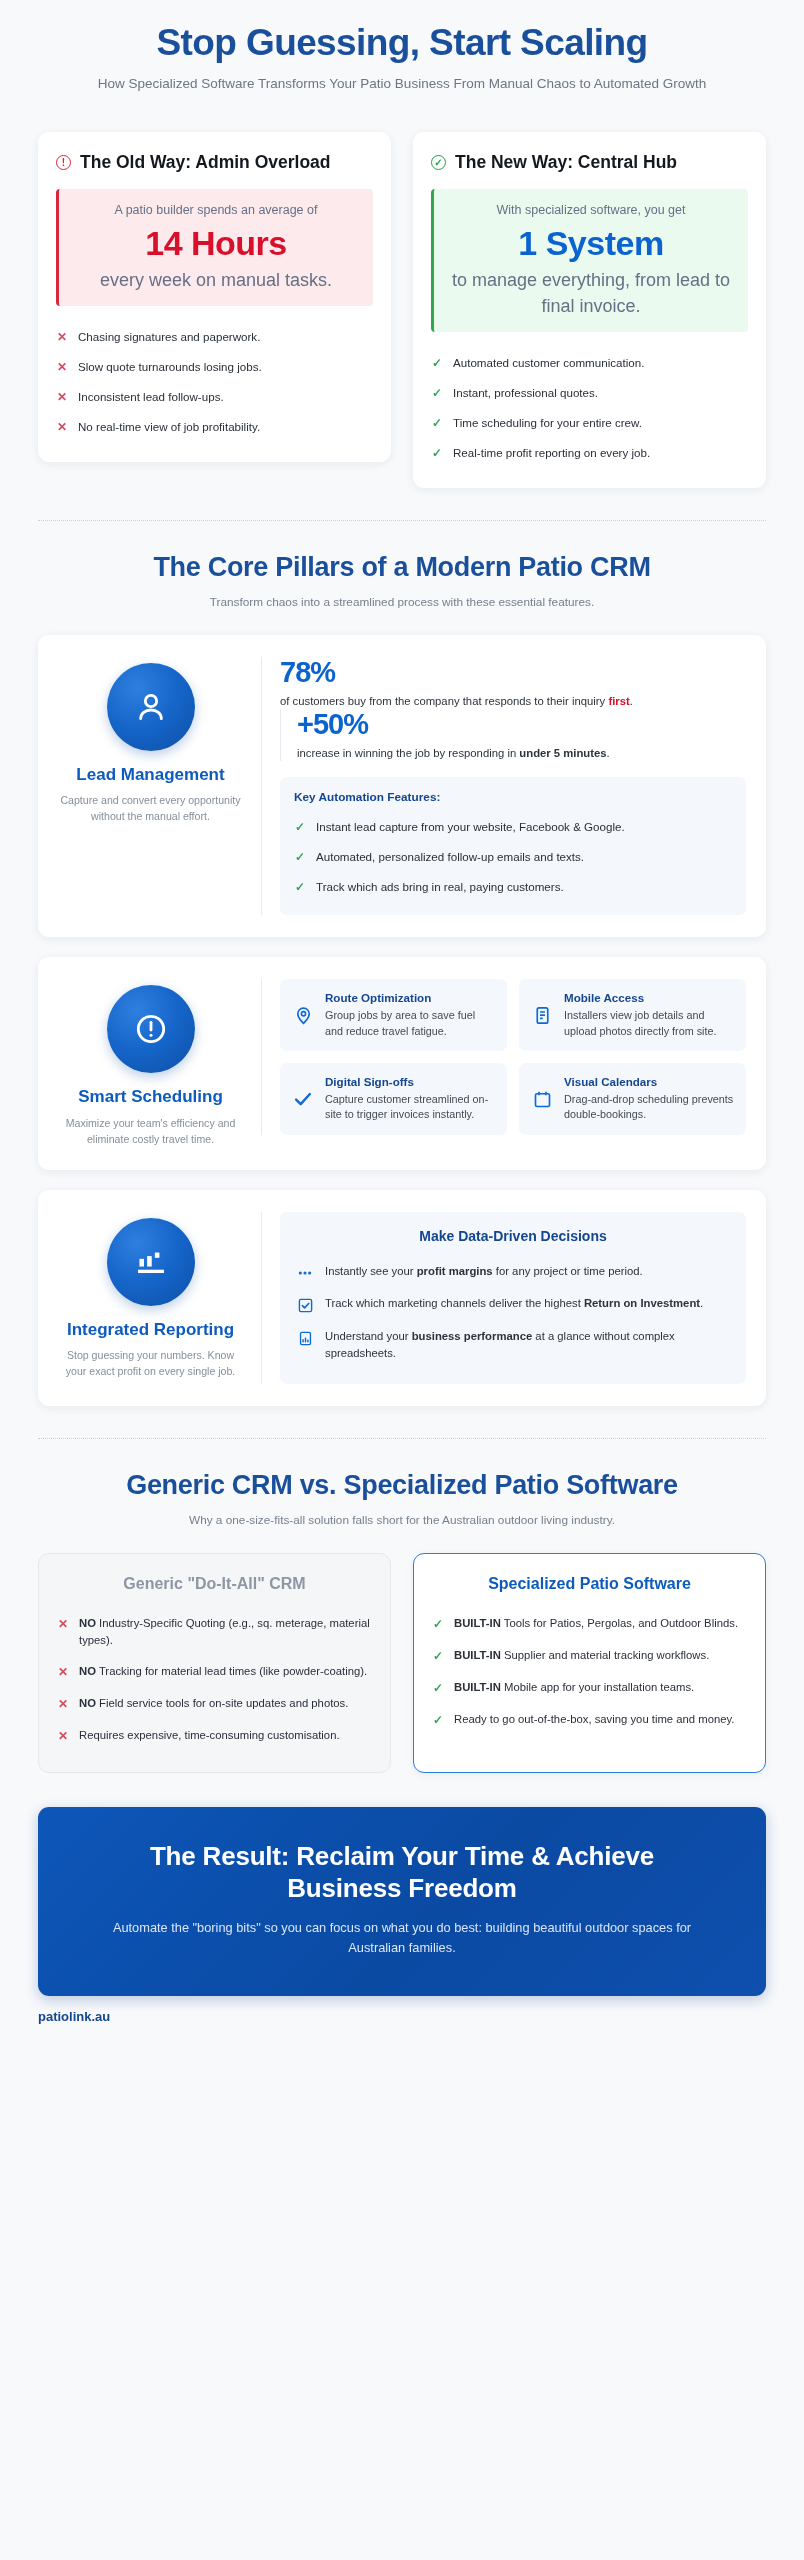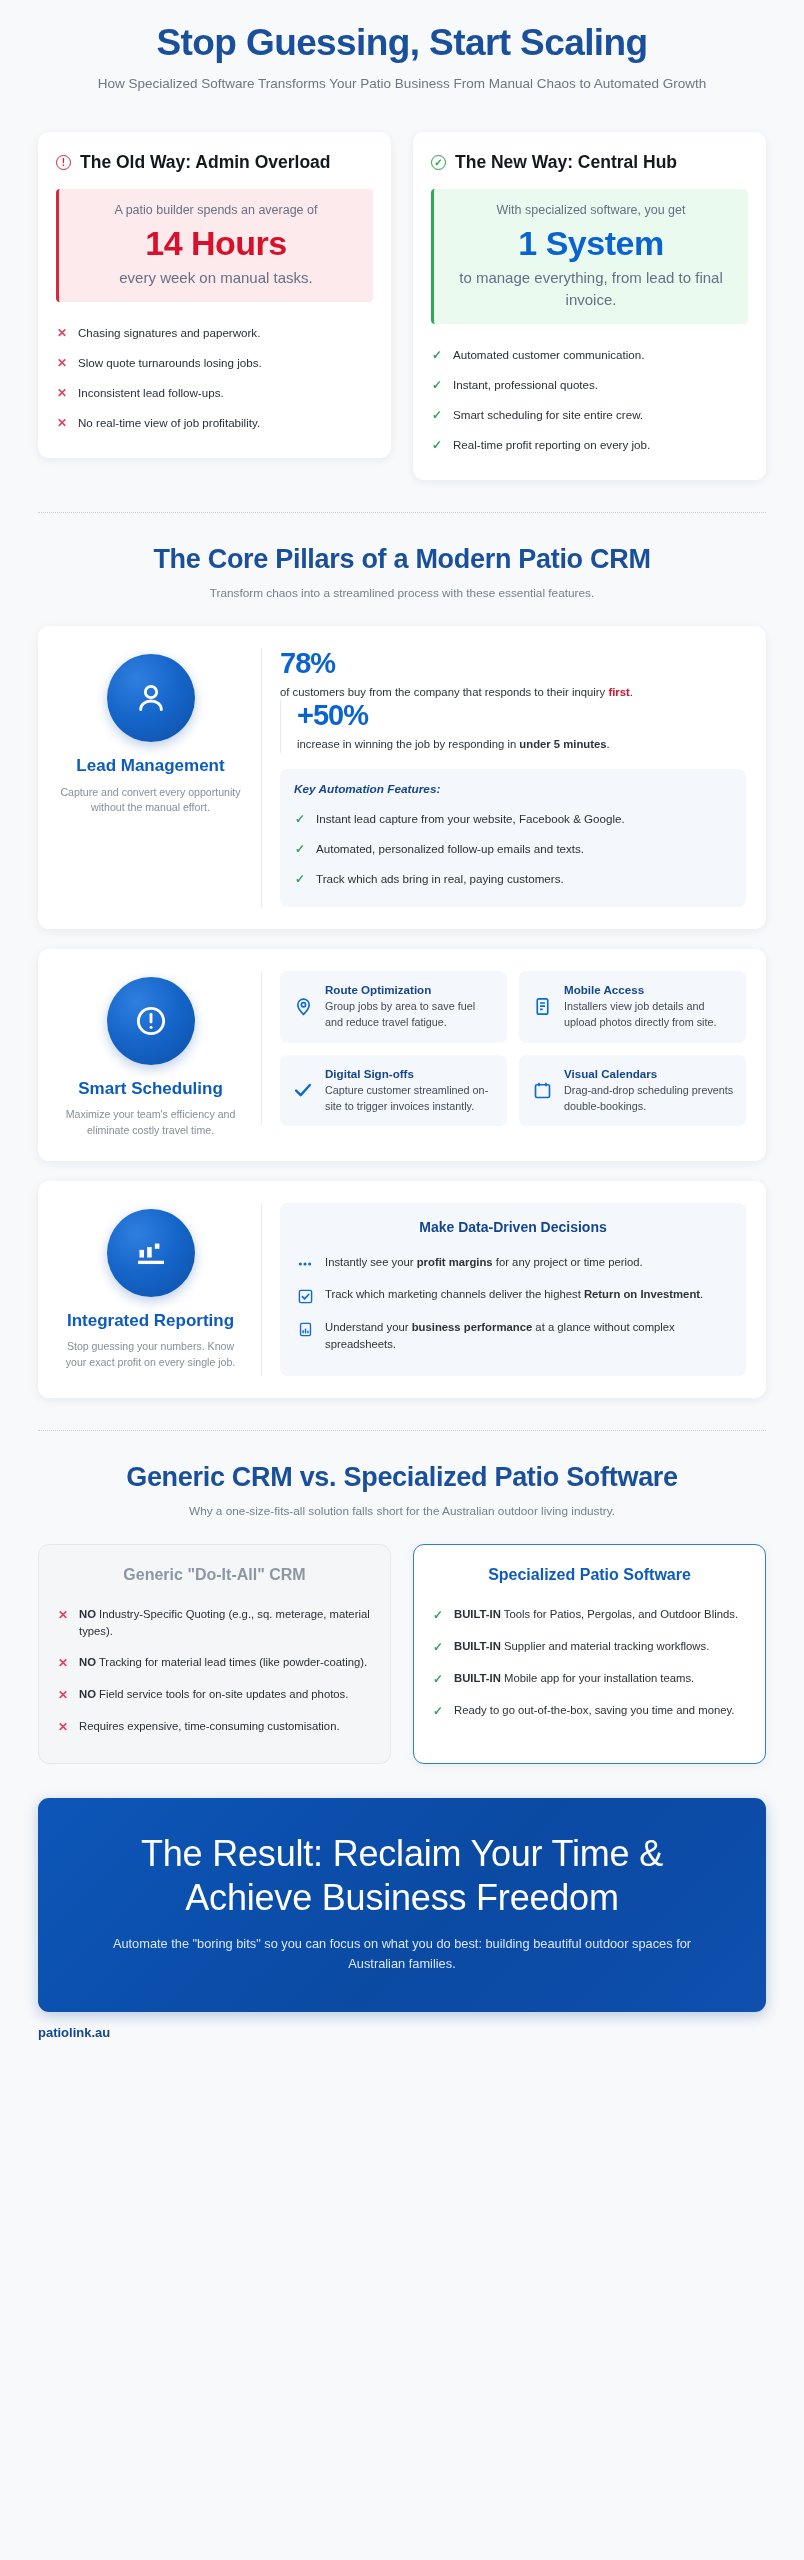--- a/index.html
+++ b/index.html
@@ -77,21 +77,21 @@
   .stat-lead { font-size: 12.5px; color: #667085; line-height: 1.45; }
   .stat-big {
     font-size: 34px;
     font-weight: 700;
     line-height: 1.15;
     margin: 5px 0 4px 0;
     letter-spacing: -0.5px;
   }
   .big-red { color: #d8102b; }
   .big-blue { color: #0b63d0; }
-  .stat-tail { font-size: 15px; color: #667085; line-height: 1.45; }
+  .stat-tail { font-size: 18px; color: #667085; line-height: 1.45; }
 
   .bullets { margin-top: 16px; }
   .bullet {
     display: flex;
     gap: 10px;
     align-items: flex-start;
     font-size: 11.6px;
     line-height: 1.5;
     color: #2a2f38;
     padding: 6px 0;
@@ -174,21 +174,20 @@
     margin-top: 16px;
     background: #f4f7fb;
     border-radius: 7px;
     padding: 13px 14px;
   }
   .feat-box h4 {
     font-size: 11.8px;
     font-weight: 700;
     color: #14468f;
     margin-bottom: 8px;
-    font-style: italic;
   }
 
   
   .p2-grid { display: grid; grid-template-columns: 1fr 1fr; gap: 12px; }
   .p2-cell {
     background: #f4f7fb;
     border-radius: 7px;
     padding: 12px 11px;
     display: flex;
     gap: 10px;
@@ -230,22 +229,22 @@
   .result {
     margin-top: 34px;
     border-radius: 11px;
     background: linear-gradient(135deg, #0d56b8 0%, #0a4aa3 55%, #0f4fae 100%);
     padding: 34px 52px 38px 52px;
     text-align: center;
     box-shadow: 0 4px 14px rgba(12,60,140,0.25);
   }
   .result h2 {
     color: #ffffff;
-    font-size: 36px;
-    font-weight: 400;
+    font-size: 26px;
+    font-weight: 700;
     line-height: 1.22;
     letter-spacing: -0.2px;
   }
   .result p {
     margin-top: 14px;
     color: #dbe7f8;
     font-size: 12.8px;
     line-height: 1.55;
   }
   .brand {
@@ -311,21 +310,21 @@
         <div class="bullet">
             <span class="mk mk-v">✓</span>
             <span>Automated customer communication.</span>
           </div>
         <div class="bullet">
             <span class="mk mk-v">✓</span>
             <span>Instant, professional quotes.</span>
           </div>
         <div class="bullet">
             <span class="mk mk-v">✓</span>
-            <span>Smart scheduling for site entire crew.</span>
+            <span>Time scheduling for your entire crew.</span>
           </div>
         <div class="bullet">
             <span class="mk mk-v">✓</span>
             <span>Real-time profit reporting on every job.</span>
           </div>
       </div>
     </div>
 
   </div>
 </div>

